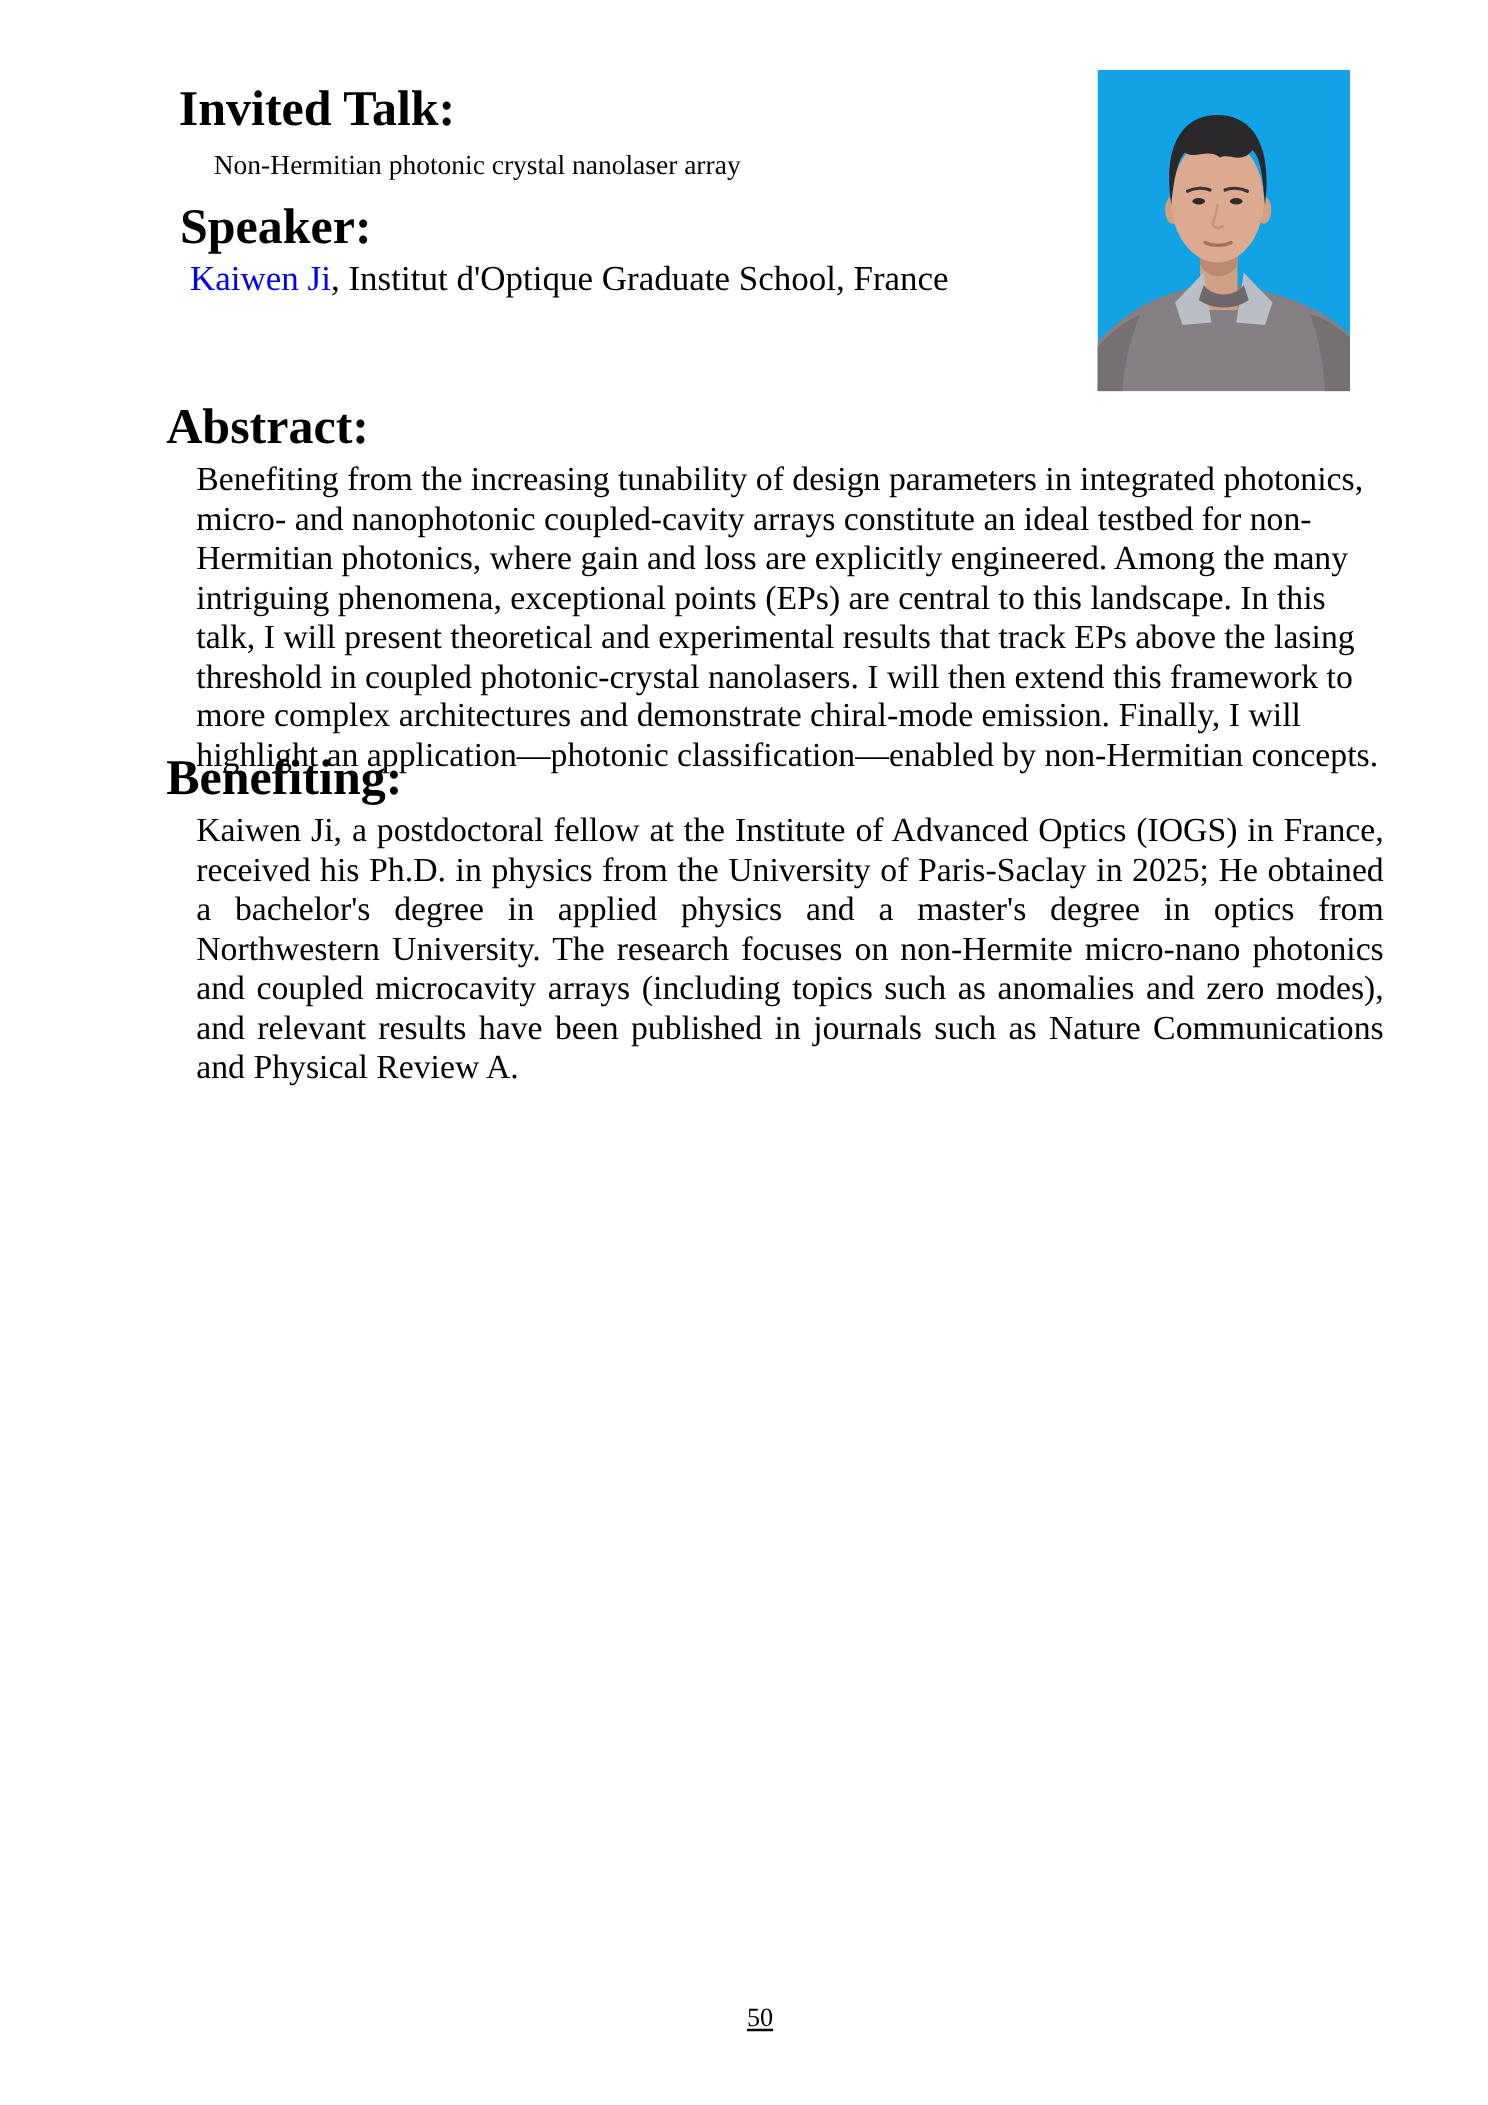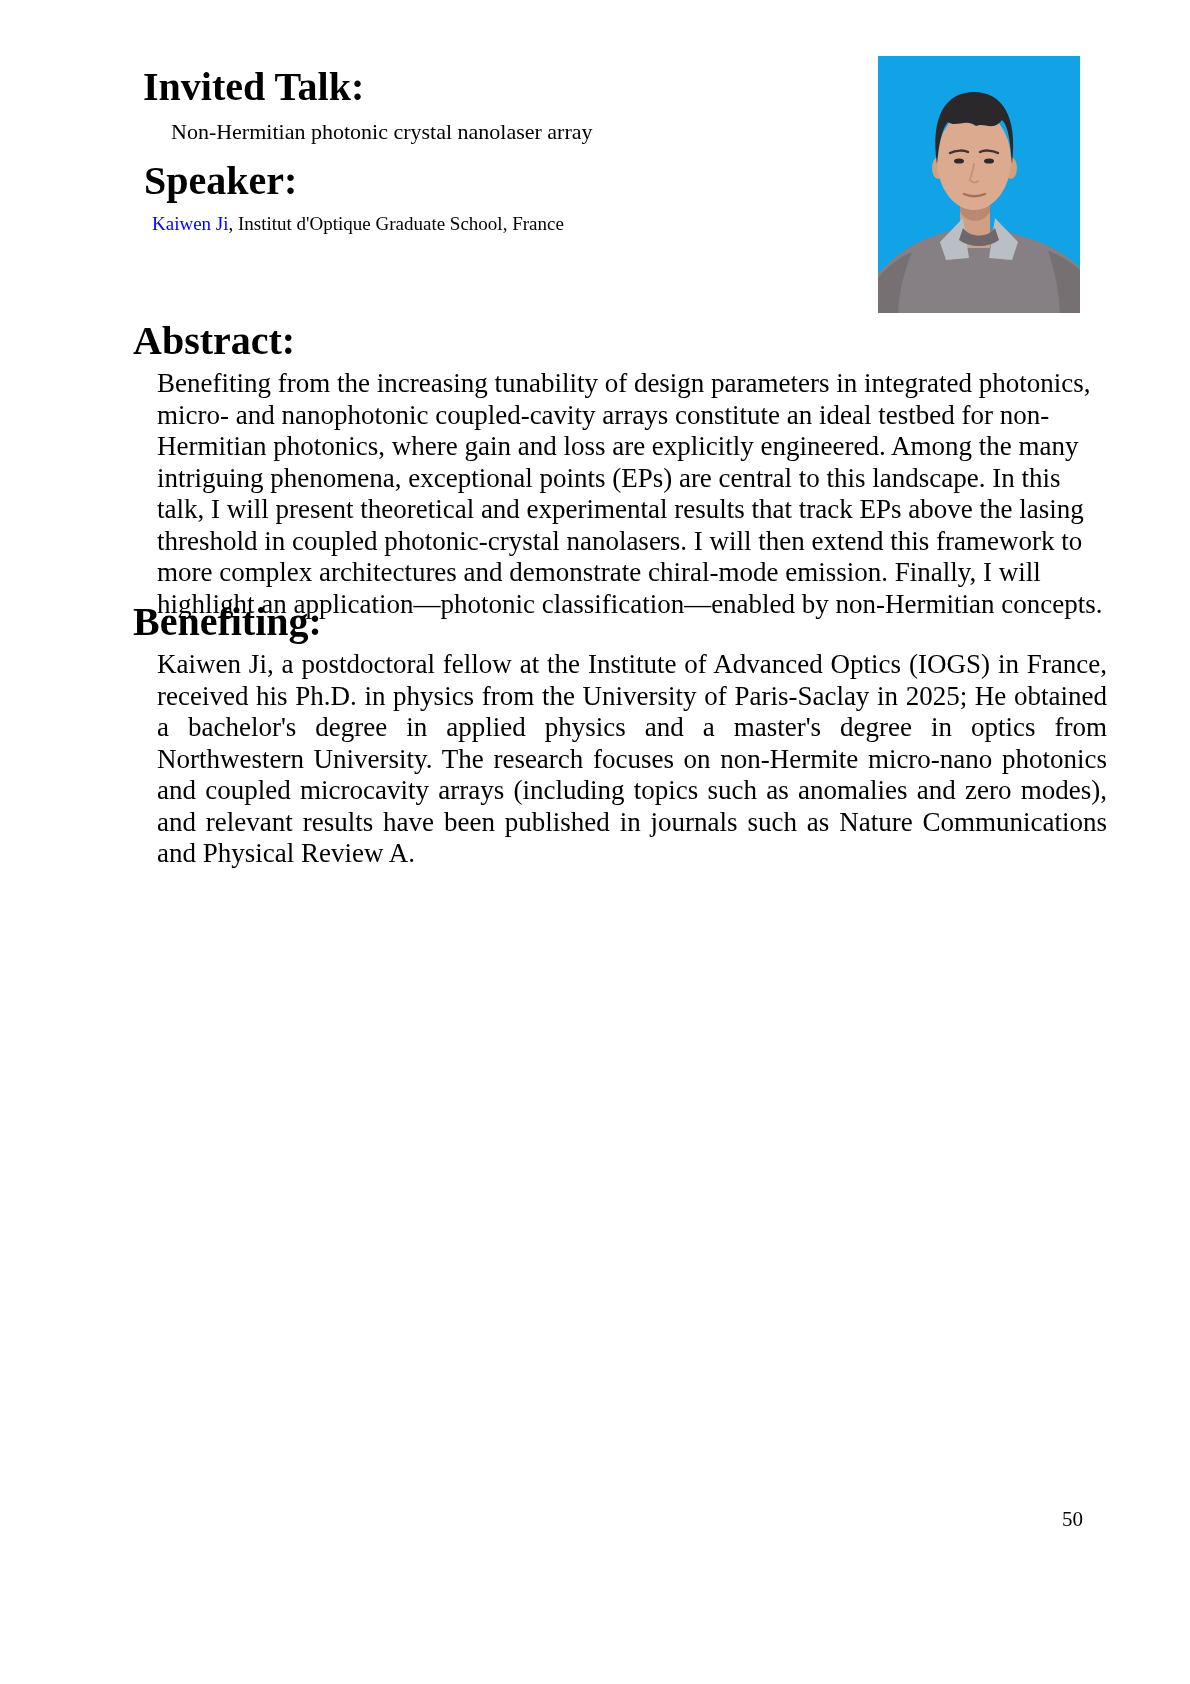--- a/index.html
+++ b/index.html
@@ -31,21 +31,21 @@
   .talk-title {
     position: absolute;
     left: 171px; top: 118px;
     font-size: 22px;
     line-height: 27px;
     white-space: nowrap;
   }
   .speaker-line {
     position: absolute;
     left: 152px; top: 210px;
-    font-size: 19px;
+    font-size: 28px;
     line-height: 27px;
     white-space: nowrap;
   }
   .speaker-name {
     color: #0000ff;
     text-decoration: none;
     cursor: pointer;
   }
   .para {
     position: absolute;
@@ -62,25 +62,26 @@
     text-align: justify;
   }
   .photo {
     position: absolute;
     left: 878px; top: 56px;
     width: 202px; height: 257px;
   }
   .photo svg { display: block; }
   .page-number {
     position: absolute;
-    left: 133px; top: 1504px;
+    left: 133px; top: 1599px;
     width: 950px;
     font-size: 21px;
     line-height: 31.5px;
-    text-align: right;
+    text-align: center;
+    text-decoration: underline;
   }
 </style>
 </head>
 <body>
 
 <div class="page">
 
   <div class="heading h-invited">Invited Talk:</div>
 
   <div class="talk-title">Non-Hermitian photonic crystal nanolaser array</div>

